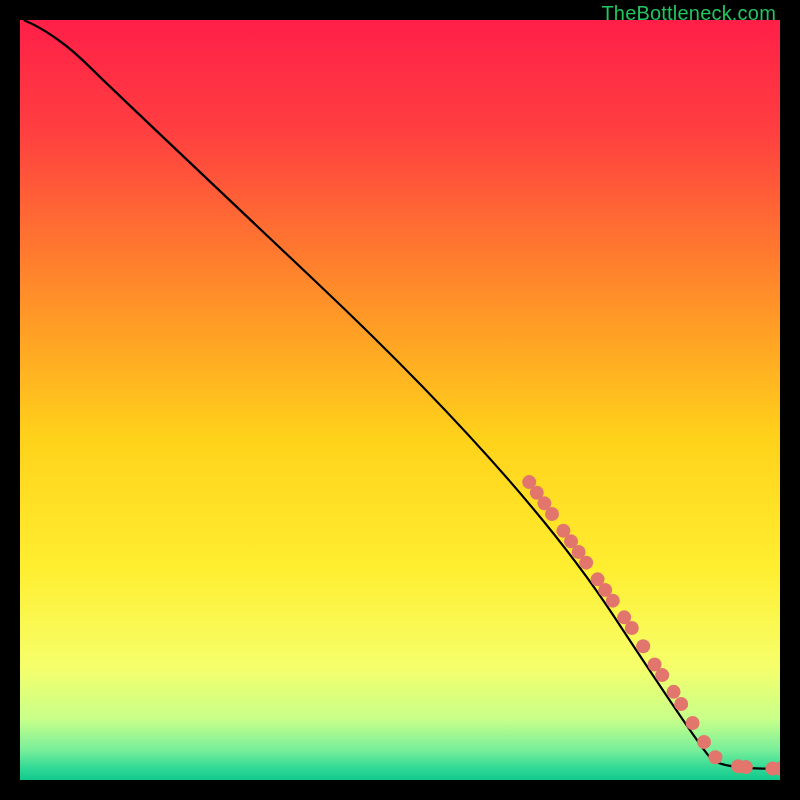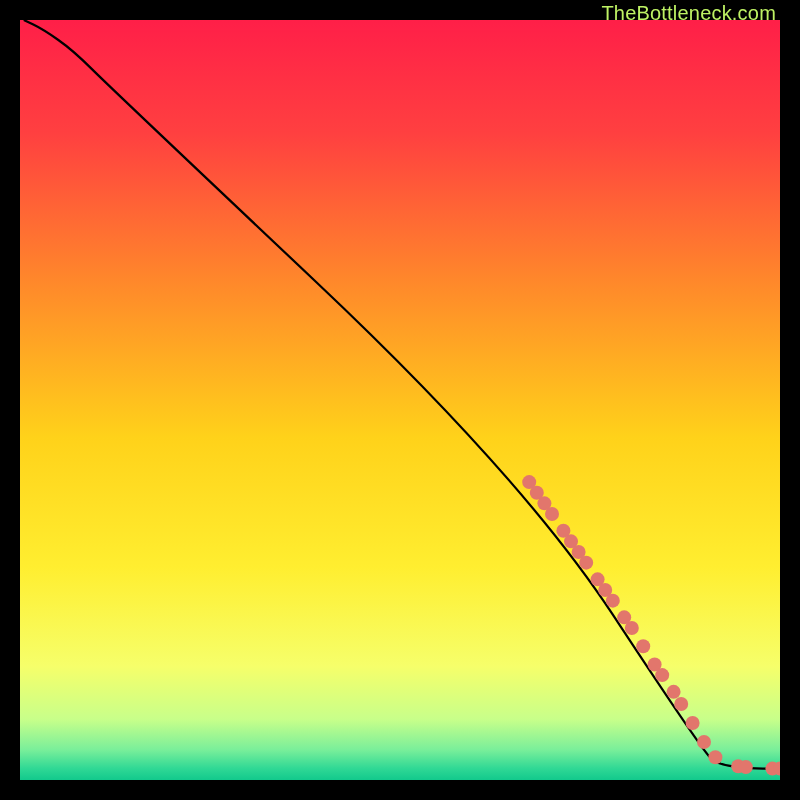--- a/index.html
+++ b/index.html
@@ -17,21 +17,21 @@
     width: 760px;
     height: 760px;
     background: #000;
   }
   .watermark {
     position: absolute;
     top: 2px;
     right: 24px;
     font-family: Arial, Helvetica, sans-serif;
     font-size: 20px;
-    color: #bef264;
+    color: #22c55e;
     letter-spacing: 0.2px;
   }
   svg {
     position: absolute;
     left: 20px;
     top: 20px;
   }
 </style>
 </head>
 <body>

